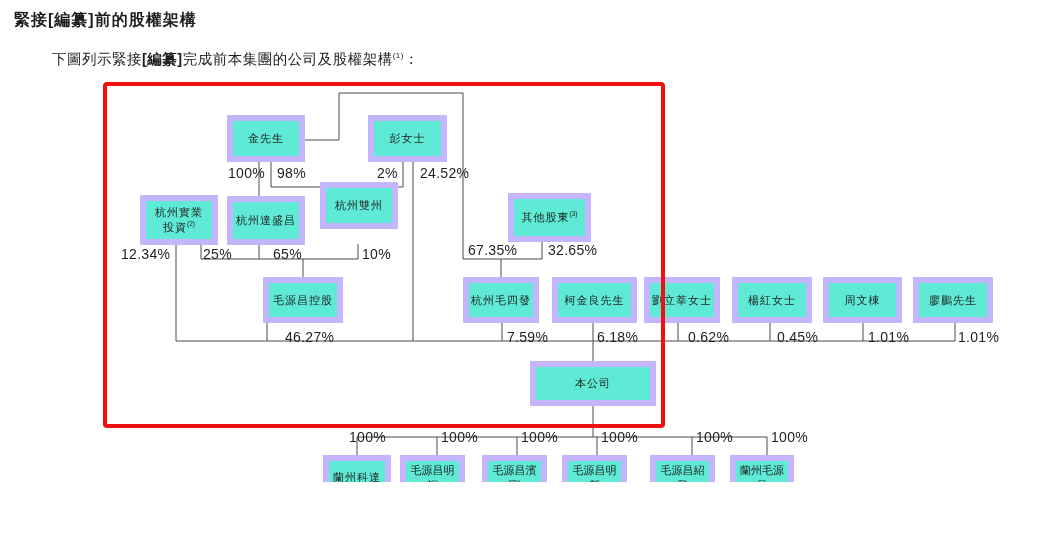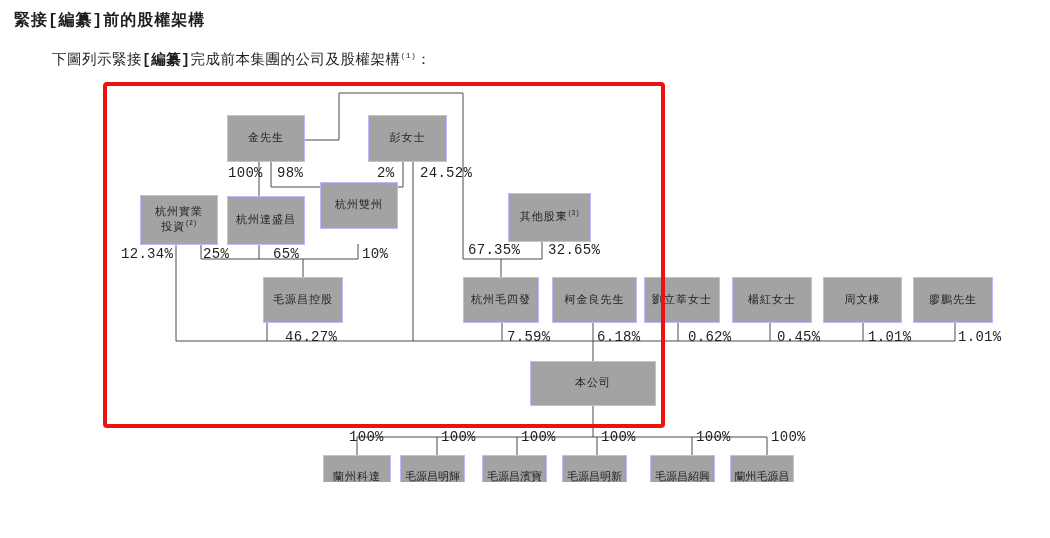--- a/index.html
+++ b/index.html
@@ -1,35 +1,35 @@
 <!DOCTYPE html>
 <html><head>
 <meta charset="utf-8">
 <style>
   html,body{margin:0;padding:0;background:#ffffff;}
   .page{
     position:relative;width:1050px;height:482px;overflow:hidden;
     background:#ffffff;color:#1f1f1f;
-    font-family:Liberation Mono, monospace;
+    font-family:Liberation Sans, sans-serif;
   }
   .title{
     position:absolute;left:14px;top:10px;margin:0;
     font-size:16px;font-weight:bold;letter-spacing:1px;
   }
   .intro{
     position:absolute;left:52px;top:50px;margin:0;
     font-size:14.5px;letter-spacing:0.5px;
   }
   .intro b{font-weight:bold;}
   .intro sup{font-size:8px;vertical-align:super;line-height:0;}
   .diagram{position:absolute;left:0;top:0;width:1050px;height:538px;}
   .wires{position:absolute;left:0;top:0;}
   .nbox{
-    position:absolute;box-sizing:border-box;border:1px solid #c4b5fd;
-    background:#a3a3a3;display:flex;flex-direction:column;
+    position:absolute;box-sizing:border-box;border:6px solid #c4b5fd;
+    background:#5eead4;display:flex;flex-direction:column;
     align-items:center;justify-content:center;
     font-size:11px;line-height:1.35;letter-spacing:1px;text-align:center;
   }
   .nbox sup{font-size:6.5px;vertical-align:super;line-height:0;letter-spacing:0;}
   .pct{
     position:absolute;font-size:14px;letter-spacing:0.3px;white-space:nowrap;
   }
   .red-rect{
     position:absolute;left:103px;top:82px;width:562px;height:346px;
     box-sizing:border-box;border:4px solid #ef1010;border-radius:4px;

